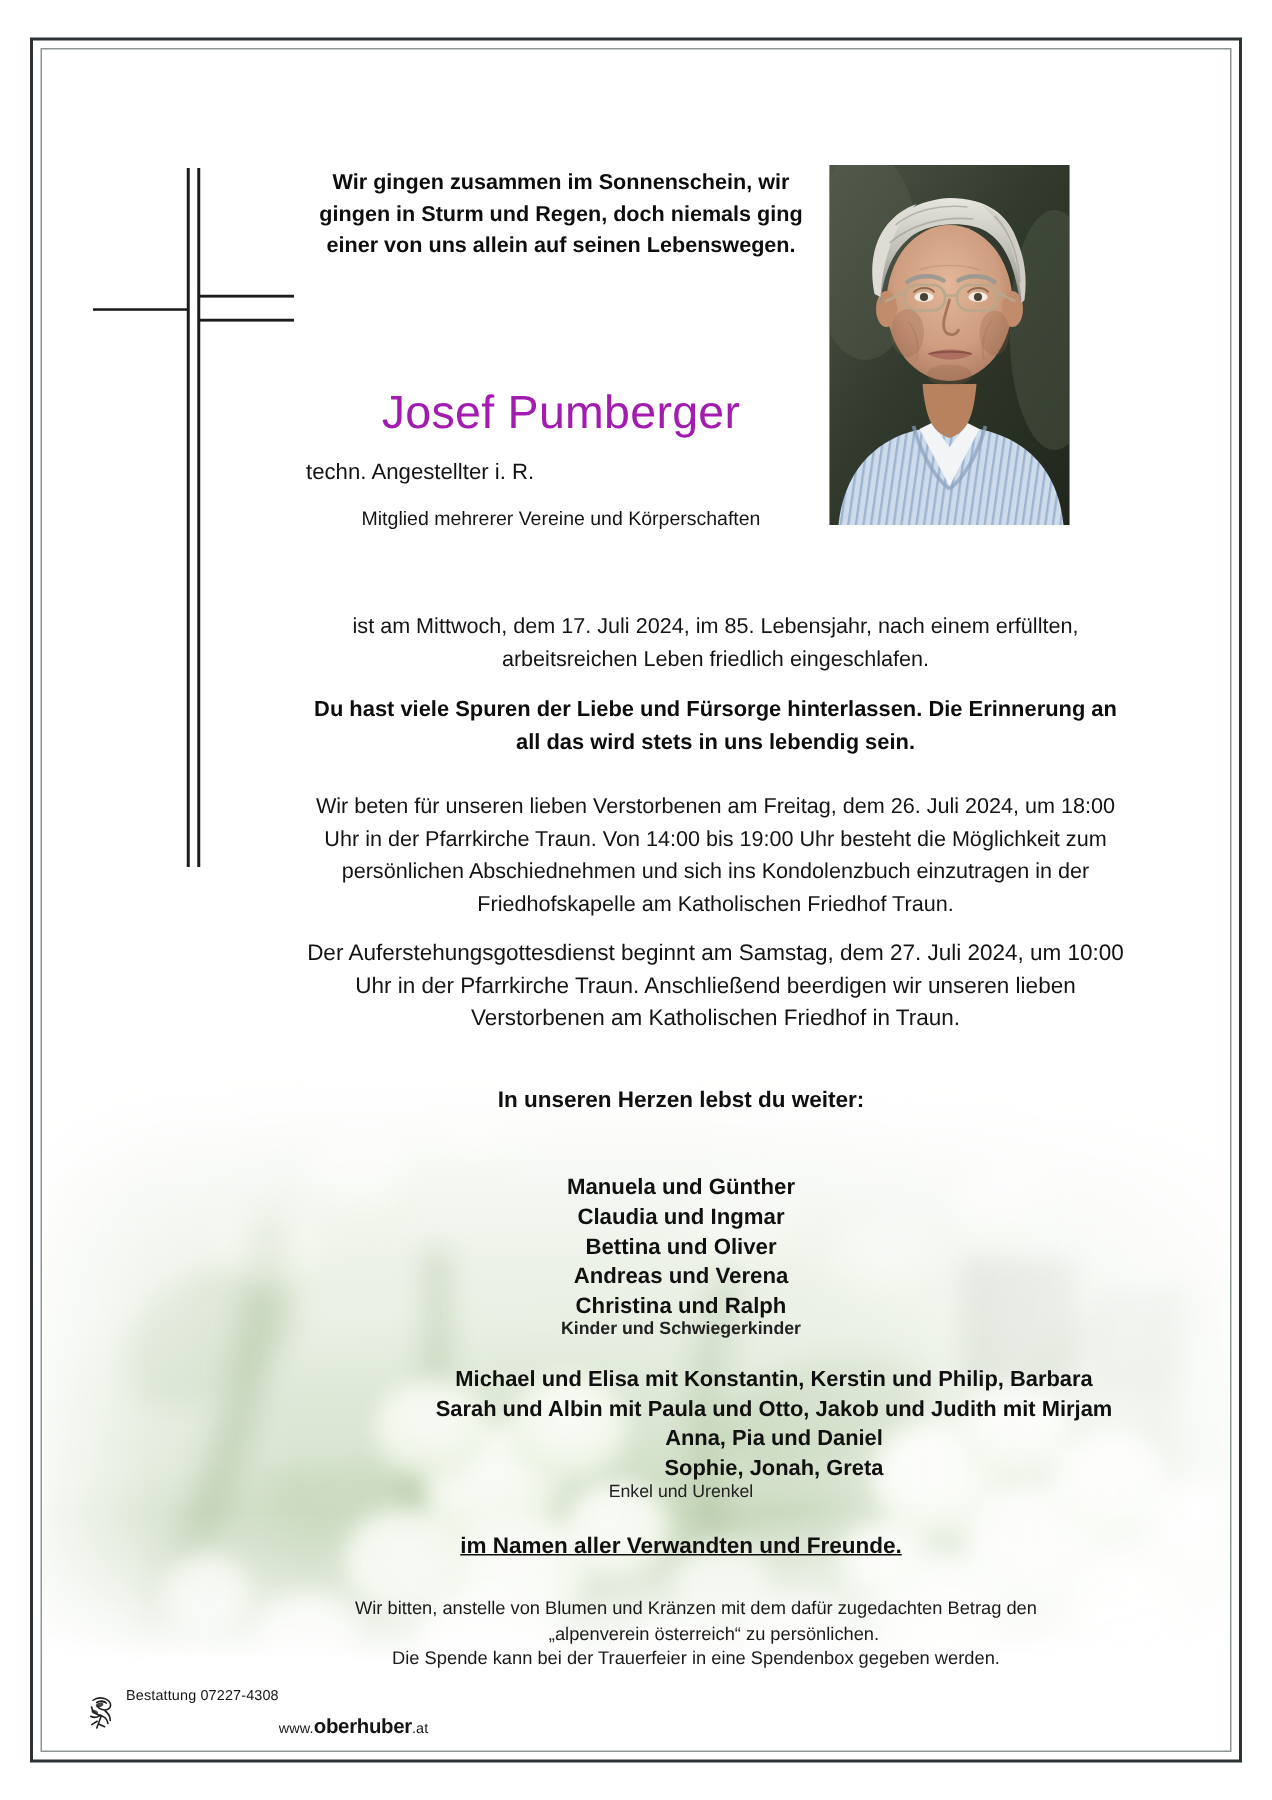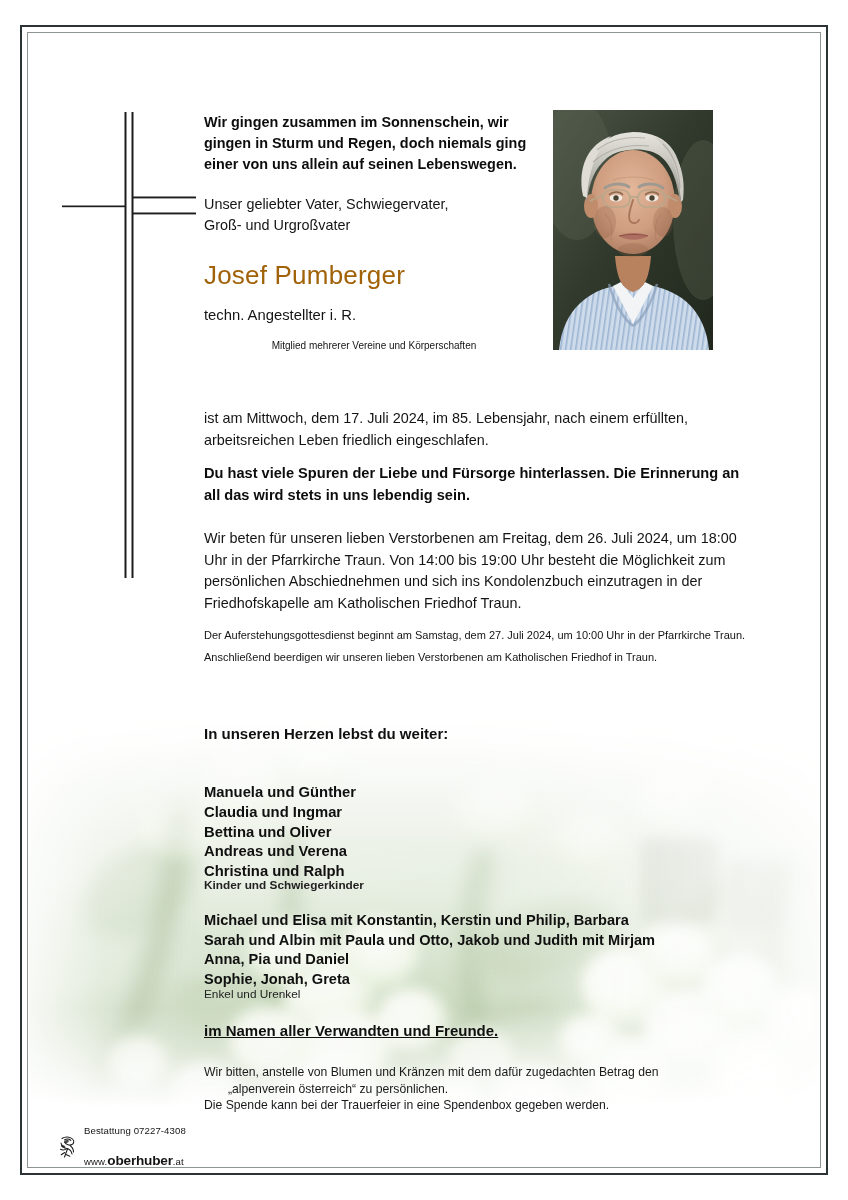--- a/index.html
+++ b/index.html
@@ -69,57 +69,57 @@
   
   #photo{
     position:absolute;left:553px;top:110px;width:160px;height:240px;
     z-index:3;background:#30352d;overflow:hidden;
   }
   #photo svg{display:block;width:160px;height:240px;}
 
   
   #content{position:absolute;left:0;top:0;width:848px;height:1200px;z-index:4;}
 
-  .tx{position:absolute;}
+  .tx{position:absolute;text-align:center;}
   .quote{
     left:204px;top:112px;width:340px;
     font-size:14.4px;line-height:21px;font-weight:bold;color:#0d0d0d;
   }
   .rel{
     left:204px;top:194px;width:340px;
     font-size:14.4px;line-height:21px;color:#141414;
   }
   .name{
     left:204px;top:256px;width:340px;
-    font-size:26px;line-height:38px;color:#a16207;letter-spacing:.2px;
+    font-size:31px;line-height:38px;color:#a21caf;letter-spacing:.2px;
   }
   .profession{
     left:204px;top:305px;width:340px;text-align:left;
     font-size:14.8px;line-height:20px;color:#141414;
   }
   .member{
     left:204px;top:336px;width:340px;text-align:center;
-    font-size:10px;line-height:19px;color:#141414;
+    font-size:13px;line-height:19px;color:#141414;
   }
 
   .died{
     left:204px;top:408px;width:546px;
     font-size:14.4px;line-height:21.5px;color:#141414;
   }
   .tribute{
     left:204px;top:463px;width:546px;
     font-size:14.6px;line-height:21.5px;font-weight:bold;color:#0d0d0d;
   }
   .prayer{
     left:204px;top:528px;width:546px;
     font-size:14.4px;line-height:21.5px;color:#141414;
   }
   .service{
     left:204px;top:625px;width:546px;
-    font-size:11px;line-height:21.5px;color:#141414;
+    font-size:15px;line-height:21.5px;color:#141414;
   }
 
   .hearts{
     left:204px;top:723px;width:500px;
     font-size:15px;line-height:22px;font-weight:bold;color:#101010;
   }
   .children{
     left:204px;top:783px;width:500px;
     font-size:14.8px;line-height:19.8px;font-weight:bold;color:#101010;
   }
@@ -144,21 +144,21 @@
     font-size:12.2px;line-height:16.6px;color:#1a1a1a;
   }
   .donation b{font-weight:normal;margin-left:24px;}
 
   
   #footer-logo{
     position:absolute;left:58px;top:1126px;
     z-index:5;display:flex;align-items:center;gap:4px;
   }
   #footer-logo .mark{width:22px;height:24px;flex:0 0 22px;}
-  #footer-logo .lines{display:flex;flex-direction:column;line-height:1;}
+  #footer-logo .lines{display:flex;flex-direction:row;line-height:1;}
   #footer-logo .l1{font-size:9.6px;color:#151515;letter-spacing:.1px;}
   #footer-logo .l2{font-size:9.6px;color:#151515;letter-spacing:.1px;margin-top:18px;}
   #footer-logo .l2 .big{font-size:13.6px;font-weight:bold;letter-spacing:-.2px;}
 </style>
 </head>
 <body>
 
 <div id="page">
 
   <div id="floral">
@@ -350,22 +350,20 @@
         <path d="M108,104 C103,110 101,120 103,130"></path>
         <path d="M60,70 C70,66 90,66 100,70"></path>
       </g>
     </svg>
   </div>
 
   <div id="content">
 
     <div class="tx quote">Wir gingen zusammen im Sonnenschein, wir gingen in Sturm und Regen, doch niemals ging einer von uns allein auf seinen Lebenswegen.</div>
 
-    <div class="tx rel" style="white-space:pre-line;">Unser geliebter Vater, Schwiegervater,
-Groß- und Urgroßvater</div>
 
     <div class="tx name">Josef Pumberger</div>
 
     <div class="tx profession">techn. Angestellter i. R.</div>
 
     <div class="tx member">Mitglied mehrerer Vereine und Körperschaften</div>
 
     <div class="tx died">ist am Mittwoch, dem 17. Juli 2024, im 85. Lebensjahr, nach einem erfüllten, arbeitsreichen Leben friedlich eingeschlafen.</div>
 
     <div class="tx tribute">Du hast viele Spuren der Liebe und Fürsorge hinterlassen. Die Erinnerung an all das wird stets in uns lebendig sein.</div>
@@ -377,21 +375,21 @@
     <div class="tx hearts">In unseren Herzen lebst du weiter:</div>
 
     <div class="tx children" style="white-space:pre-line;">Manuela und Günther
 Claudia und Ingmar
 Bettina und Oliver
 Andreas und Verena
 Christina und Ralph</div>
 
     <div class="tx children-label">Kinder und Schwiegerkinder</div>
 
-    <div class="tx grandchildren" style="white-space:pre-line;">Michael und Elisa mit Konstantin, Kerstin und Philip, Barbara
+    <div class="tx grandchildren" style="white-space:pre-line;margin-left:32px;">Michael und Elisa mit Konstantin, Kerstin und Philip, Barbara
 Sarah und Albin mit Paula und Otto, Jakob und Judith mit Mirjam
 Anna, Pia und Daniel
 Sophie, Jonah, Greta</div>
 
     <div class="tx grandchildren-label">Enkel und Urenkel</div>
 
     <div class="tx closing">im Namen aller Verwandten und Freunde.</div>
 
     <div class="tx donation">
       <span>Wir bitten, anstelle von Blumen und Kränzen mit dem dafür zugedachten Betrag den</span><br>

